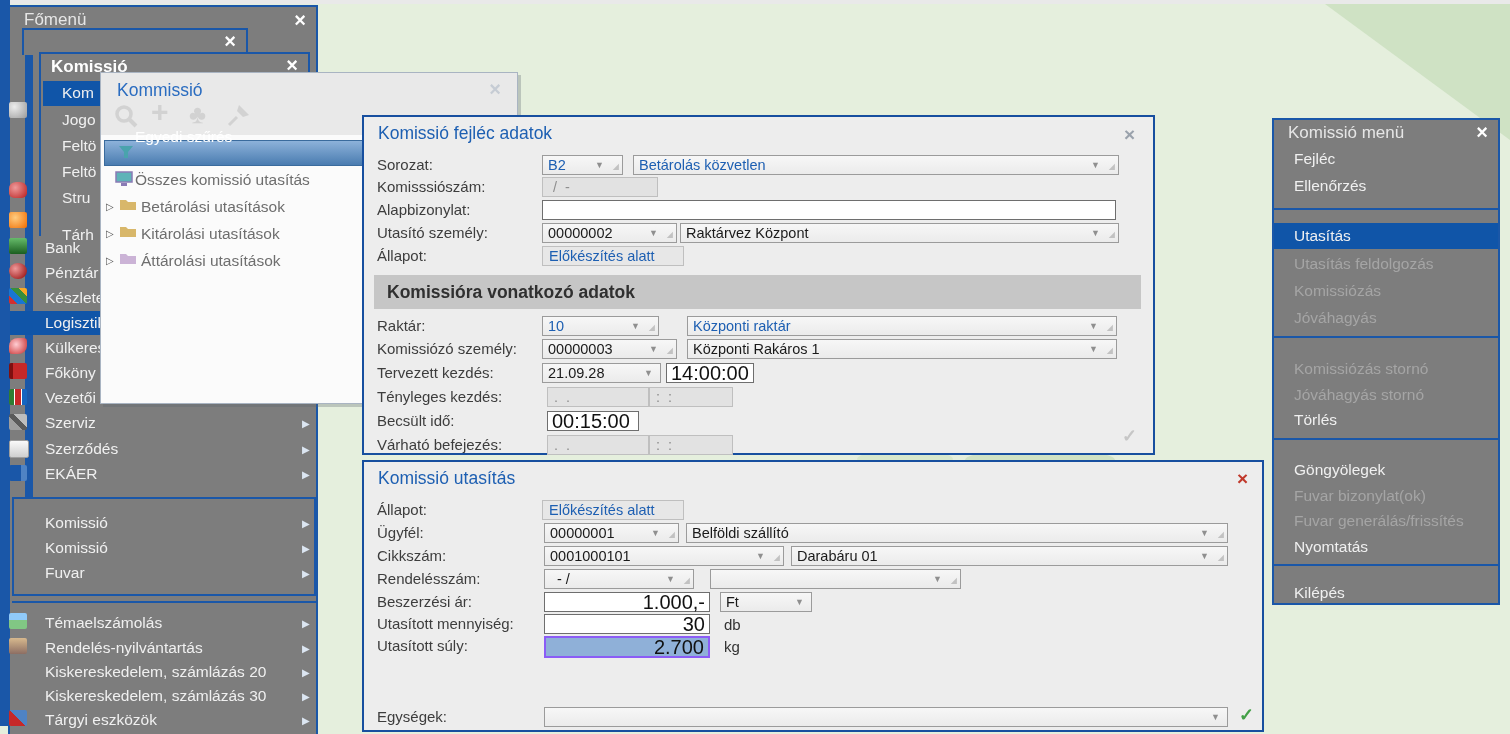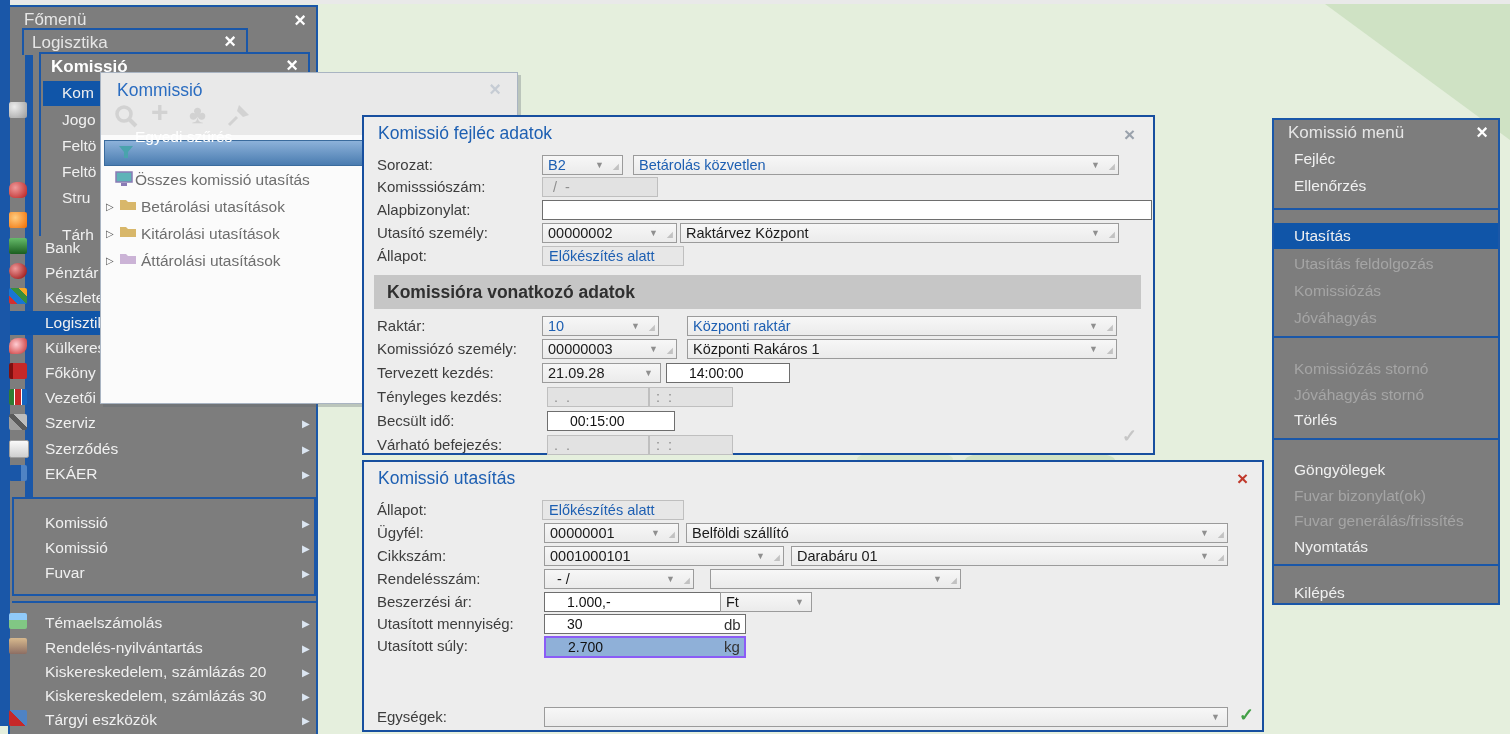--- a/index.html
+++ b/index.html
@@ -52,23 +52,23 @@
   .lbl{position:absolute;color:#3d3d3d;font-size:15px;white-space:nowrap}
   .cb{position:absolute;height:18px;background:linear-gradient(#f7f7f7,#ebebeb);border:1px solid #9b9b9b;box-sizing:content-box}
   .cv{position:absolute;left:5px;top:1px;font-size:14.5px;color:#1a1a1a;white-space:nowrap}
   .cv.blue{color:#1d5fb2}
   .ca{position:absolute;right:18px;top:4px;font-size:9px;color:#8f8f8f}
   .ca.only{right:7px}
   .cc{position:absolute;right:3px;top:6px;font-size:8px;color:#c2c2c2}
   .ro{position:absolute;height:18px;background:#e2e2e2;border:1px solid #bfbfbf;font-size:14.5px;
       color:#8f8f8f;padding-left:6px;line-height:18px;white-space:pre;box-sizing:content-box}
   .ro.blue{color:#1d5fb2;background:#e7e7e7}
-  .inp{position:absolute;height:18px;background:#fff;border:1px solid #6e6e6e;font-size:14px;
-       color:#111;line-height:18px;padding:0 22px;white-space:nowrap;box-sizing:content-box}
-  .inp.num{}
+  .inp{position:absolute;height:18px;background:#fff;border:1px solid #6e6e6e;font-size:20px;
+       color:#111;line-height:18px;padding:0 4px;white-space:nowrap;box-sizing:content-box}
+  .inp.num{text-align:right}
   .inp.selfld{background:#8fb0d8;border:2px solid #8b5cf6}
   .unit{position:absolute;font-size:15px;color:#333}
   .band{position:absolute;background:#c6c6c6;color:#303030;font-weight:bold;font-size:17.5px;
         line-height:34px;padding-left:13px;box-sizing:border-box;white-space:nowrap}
   .chk{position:absolute;font-size:18px;font-weight:bold}
 </style>
 </head>
 <body>
 
 <svg class="abs" style="left:0;top:0" width="1510" height="734">
@@ -133,21 +133,20 @@
 <span class="marr" style="left:302px;top:643px">▶</span>
 <div class="mrow" style="left:45px;top:663px">Kiskereskedelem, számlázás 20</div>
 <span class="marr" style="left:302px;top:667px">▶</span>
 <div class="mrow" style="left:45px;top:687px">Kiskereskedelem, számlázás 30</div>
 <span class="marr" style="left:302px;top:691px">▶</span>
 <span class="ic i-assets" style="left:9px;top:710px"></span>
 <div class="mrow" style="left:45px;top:711px">Tárgyi eszközök</div>
 <span class="marr" style="left:302px;top:715px">▶</span>
 
 <div class="win" style="left:22px;top:28px;width:226px;height:27px;border-bottom:none">
-  <div class="wt" style="padding-left:8px">Logisztika</div>
   <div class="wx" style="top:0">×</div>
 </div>
 
 <div class="win" style="left:39px;top:52px;width:271px;height:184px;border-bottom:none">
   <div class="wt bold" style="padding-left:10px">Komissió</div>
   <div class="wx" style="top:0">×</div>
 </div>
 <div class="hl" style="left:43px;top:81px;width:160px;height:25px"></div>
 <div class="mrow" style="left:62px;top:84px">Kom</div>
 <div class="mrow" style="left:62px;top:111px">Jogo</div>

